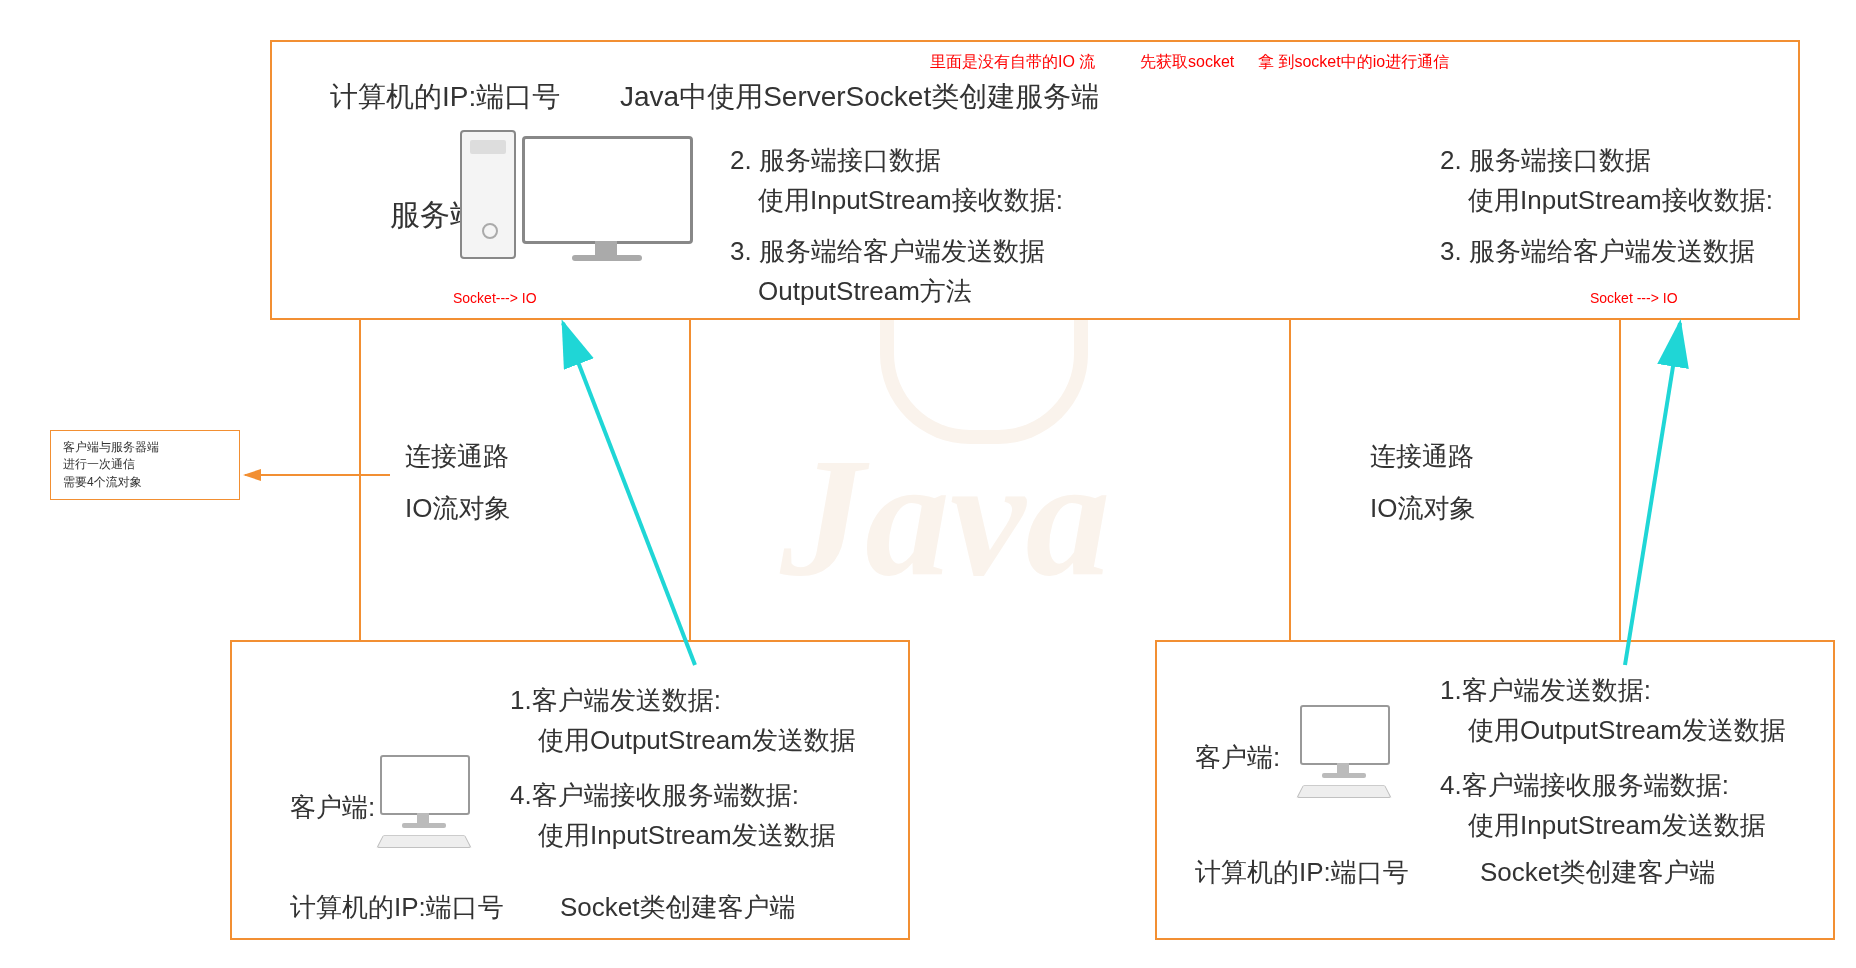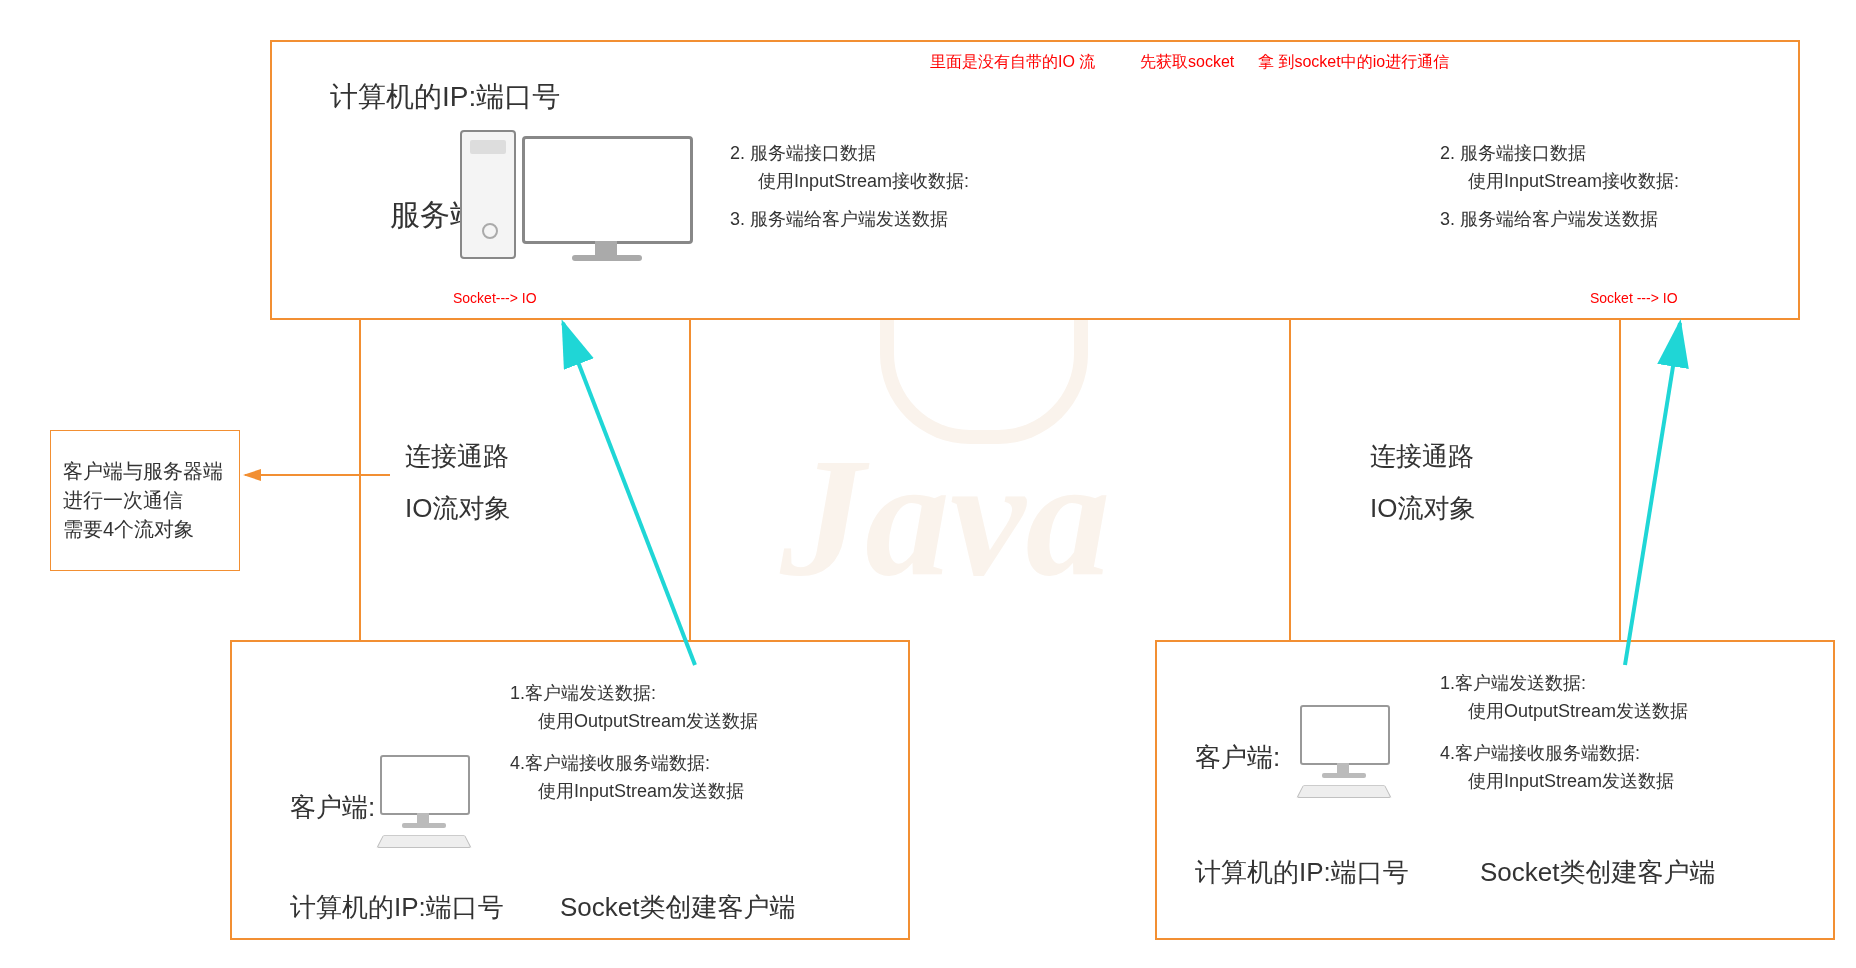--- a/index.html
+++ b/index.html
@@ -16,29 +16,29 @@
     position: absolute;
     border: 2px solid #f28f32;
     background: #fff;
     box-sizing: border-box;
   }
   .note-box {
     position: absolute;
     border: 1px solid #f28f32;
     background: #fff;
     box-sizing: border-box;
-    padding: 26px 12px;
-    font-size: 20px;
+    padding: 8px 12px;
+    font-size: 12px;
     line-height: 1.45;
   }
   .label { position: absolute; font-size: 24px; }
   .label-big { font-size: 28px; }
   .label-red { color: #ff0000; font-size: 14px; }
   .label-red-small { color: #ff0000; font-size: 16px; }
-  .steps { position: absolute; font-size: 18px; line-height: 1.55; }
+  .steps { position: absolute; font-size: 26px; line-height: 1.55; }
   .indent { padding-left: 28px; display: block; }
   svg.overlay { position: absolute; left: 0; top: 0; width: 1856px; height: 968px; pointer-events: none; }
   .watermark {
     position: absolute;
     left: 780px; top: 420px;
     font-size: 170px;
     color: #faf3ec;
     font-family: Georgia, serif;
     font-style: italic;
     font-weight: bold;
@@ -102,34 +102,36 @@
 <div class="watermark-steam" style="left:960px; top:240px; width:40px; height:60px;"></div>
 <div class="watermark">Java</div>
 
 <div class="box" style="left:270px; top:40px; width:1530px; height:280px;"></div>
 
 <span class="label label-red-small" style="position:absolute; left:930px; top:52px;">里面是没有自带的IO 流</span>
 <span class="label label-red-small" style="position:absolute; left:1140px; top:52px;">先获取socket</span>
 <span class="label label-red-small" style="position:absolute; left:1258px; top:52px;text-align:center;">拿 到socket中的io进行通信</span>
 
 <span class="label label-big" style="left:330px; top:78px;">计算机的IP:端口号</span>
+<span class="label label-big" style="left:620px; top:78px;">Java中使用ServerSocket类创建服务端</span>
 
 <span class="label" style="left:350px; top:195px; font-size:30px;margin-left:40px;">服务端:</span>
 <div class="pc-icon" style="left:460px; top:130px; width:240px; height:140px;">
   <div class="tower" style="left:0; top:0;"></div>
   <div class="monitor" style="left:62px; top:6px;"></div>
   <div class="stand" style="left:135px; top:111px;"></div>
   <div class="base" style="left:112px; top:125px;"></div>
 </div>
 
 <div class="steps" style="left:730px; top:140px;">
   <span>2. 服务端接口数据</span><br>
   <span class="indent">使用InputStream接收数据:</span>
   <div style="height:10px;"></div>
   <span>3. 服务端给客户端发送数据</span><br>
+  <span class="indent">OutputStream方法</span>
 </div>
 
 <div class="steps" style="left:1440px; top:140px;">
   <span>2. 服务端接口数据</span><br>
   <span class="indent">使用InputStream接收数据:</span>
   <div style="height:10px;"></div>
   <span>3. 服务端给客户端发送数据</span><br>
 </div>
 
 <span class="label label-red" style="left:453px; top:290px;">Socket---&gt; IO</span>

